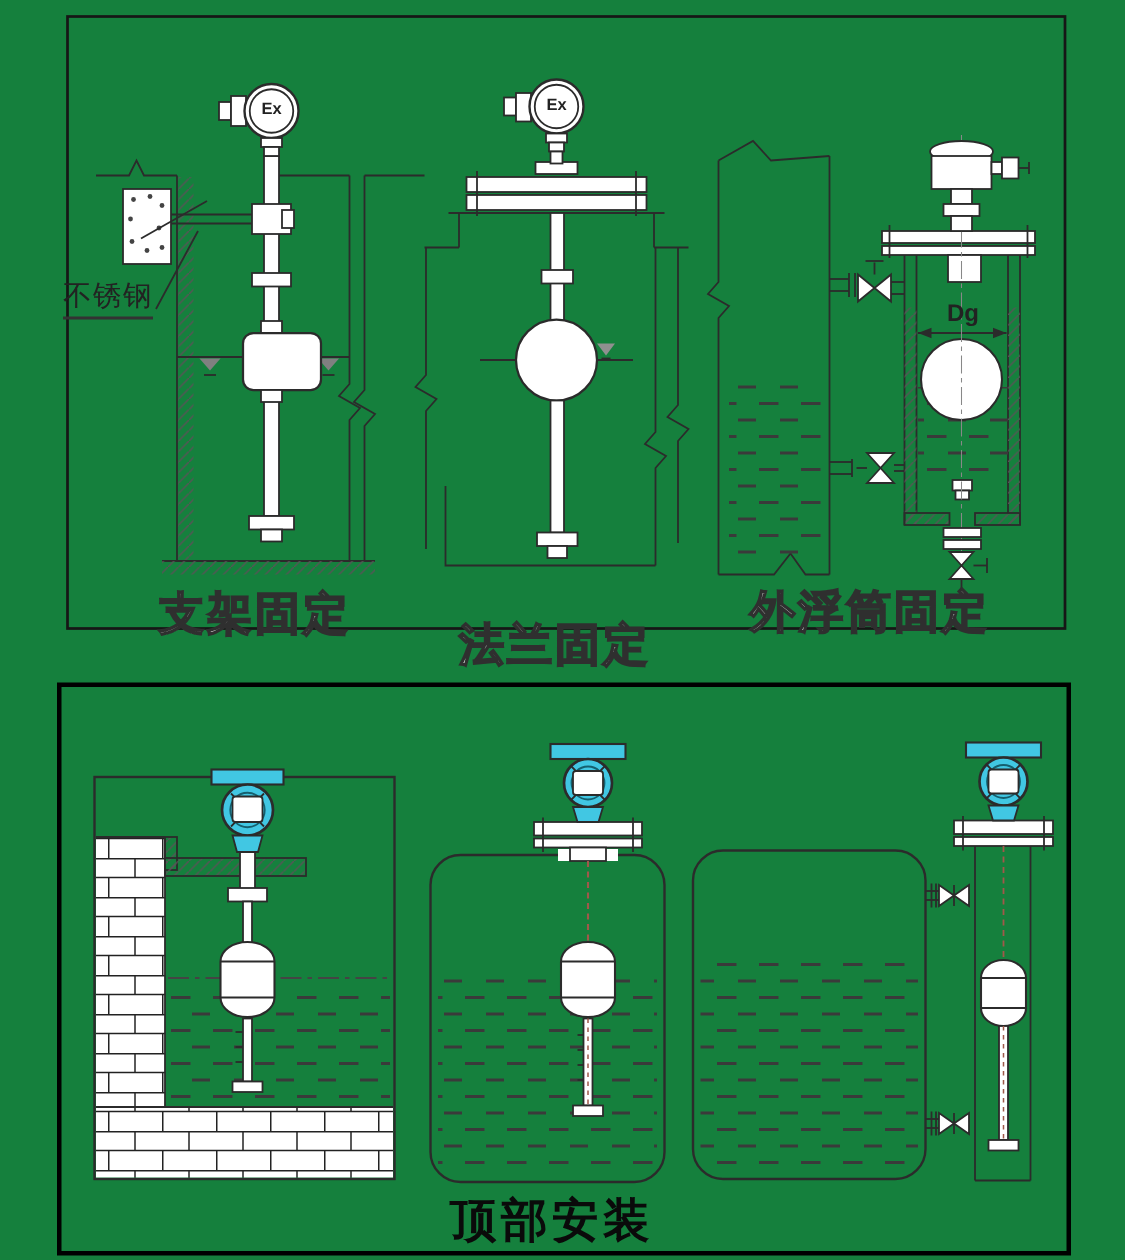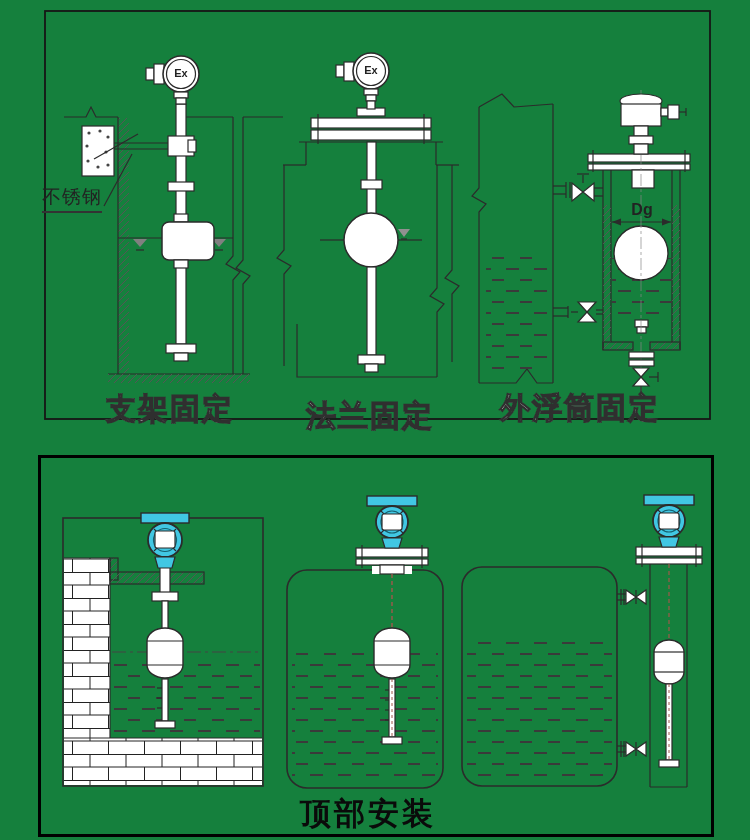--- a/index.html
+++ b/index.html
@@ -351,18 +351,18 @@
     </g>
   </g>
 </svg>
 
   <div class="lbl ex-lbl" style="left:166px;top:67px;width:30px;">Ex</div>
   <div class="lbl ex-lbl" style="left:356px;top:64px;width:30px;">Ex</div>
   <div class="lbl small-note" style="left:42px;top:184px;">不锈钢</div>
   <div class="lbl dg-lbl" style="left:628px;top:201px;width:28px;">Dg</div>
 
   <div class="lbl cap-top" style="left:70px;top:389px;width:200px;">支架固定</div>
-  <div class="lbl cap-top" style="left:270px;top:396px;width:200px;">法兰固定</div>
+  <div class="lbl cap-top" style="left:270px;top:410px;width:200px;">法兰固定</div>
   <div class="lbl cap-top" style="left:465px;top:388px;width:230px;">外浮筒固定</div>
 
   <div class="lbl cap-bot" style="left:268px;top:793px;width:200px;">顶部安装</div>
 
 </div>
 
 </body></html>

